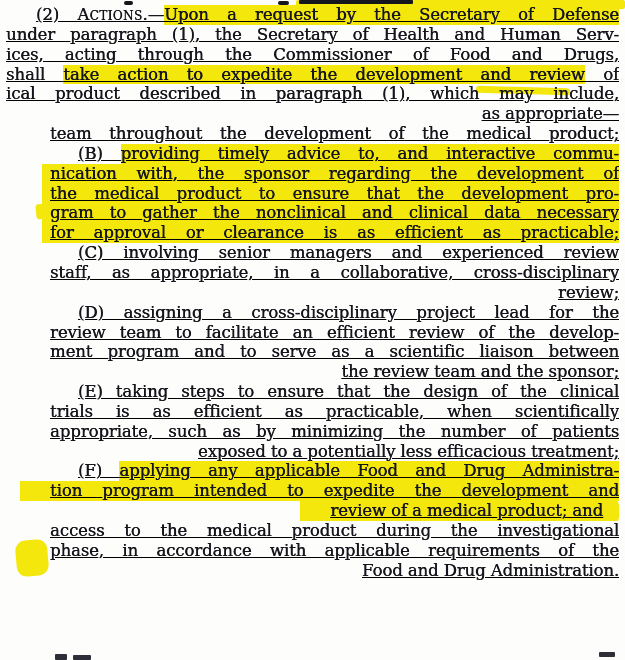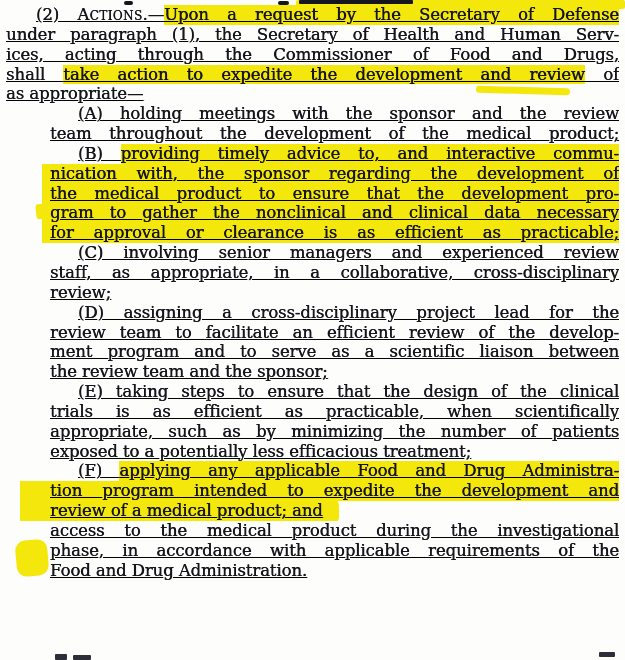--- a/index.html
+++ b/index.html
@@ -13,21 +13,21 @@
     padding:5px 6px 0 6px;
     box-sizing:border-box;
     text-decoration:underline;
   }
   .doc{position:relative;z-index:2;}
   .line{
     height:19.85px;line-height:19.85px;overflow:hidden;
     font-size:16.5px;letter-spacing:-0.1px;
     color:var(--ink,#15151d);
     text-shadow:0.35px 0 0 currentColor;
-    text-align:left;
+    text-align:right;
   }
   .line.just{text-align:justify;text-align-last:justify;}
   .para-first{padding-left:30px;}
   .body-ind{padding-left:0;}
   .sub-first{padding-left:72px;}
   .sub{padding-left:44px;}
   .seg{white-space:pre-wrap;}
   .sc{font-variant:small-caps;letter-spacing:0.4px;}
   .hl{
     background:var(--hl,#f3e70b);
@@ -43,22 +43,22 @@
 </style>
 </head>
 <body style="--paper: #fdfdfb; --ink: #15151d; --hl: #f3e70b;">
 
 <div class="page">
   <div class="doc">
       <div class="line para-first just"><span class="seg">(2) </span><span class="seg sc">Actions</span><span class="seg">.—</span><span class="seg hl bleed-right">Upon a request by the Secretary of Defense</span></div>
       <div class="line body-ind just"><span class="seg">under paragraph (1), the Secretary of Health and Human Serv-</span></div>
       <div class="line body-ind just"><span class="seg">ices, acting through the Commissioner of Food and Drugs,</span></div>
       <div class="line body-ind just"><span class="seg">shall </span><span class="seg hl">take action to expedite the development and review</span><span class="seg"> of</span></div>
+      <div class="line body-ind just"><span class="seg">ical product described in paragraph (1), which may include,</span></div>
       <div class="line body-ind"><span class="seg">as appropriate—</span></div>
-      <div class="line sub-first just"><span class="seg">(A) holding meetings with the sponsor and the review</span></div>
       <div class="line sub just"><span class="seg">team throughout the development of the medical product;</span></div>
       <div class="line sub-first just"><span class="seg">(B) </span><span class="seg hl bleed-right">providing timely advice to, and interactive commu-</span></div>
       <div class="line sub just"><span class="seg hl bleed-left bleed-right">nication with, the sponsor regarding the development of</span></div>
       <div class="line sub just"><span class="seg hl bleed-left bleed-right">the medical product to ensure that the development pro-</span></div>
       <div class="line sub just"><span class="seg hl bleed-left bleed-right">gram to gather the nonclinical and clinical data necessary</span></div>
       <div class="line sub just"><span class="seg hl bleed-left bleed-right">for approval or clearance is as efficient as practicable;</span></div>
       <div class="line sub-first just"><span class="seg">(C) involving senior managers and experienced review</span></div>
       <div class="line sub just"><span class="seg">staff, as appropriate, in a collaborative, cross-disciplinary</span></div>
       <div class="line sub"><span class="seg">review;</span></div>
       <div class="line sub-first just"><span class="seg">(D) assigning a cross-disciplinary project lead for the</span></div>

